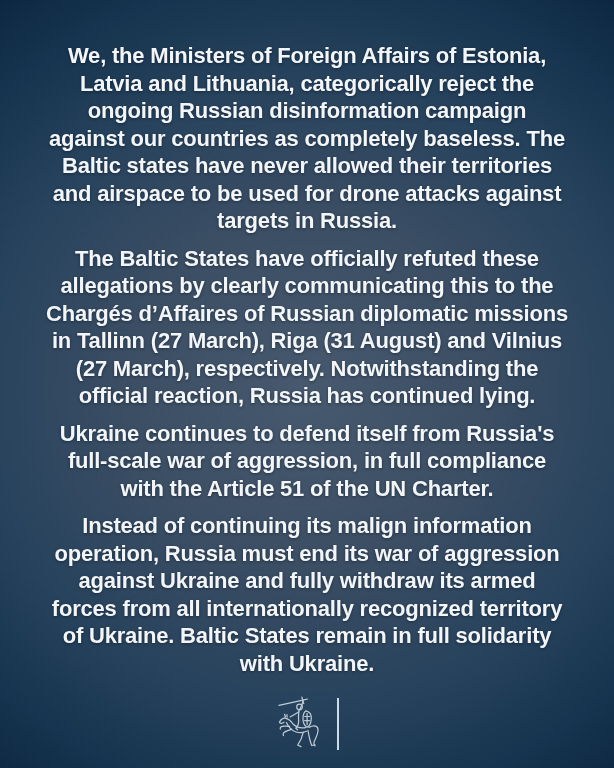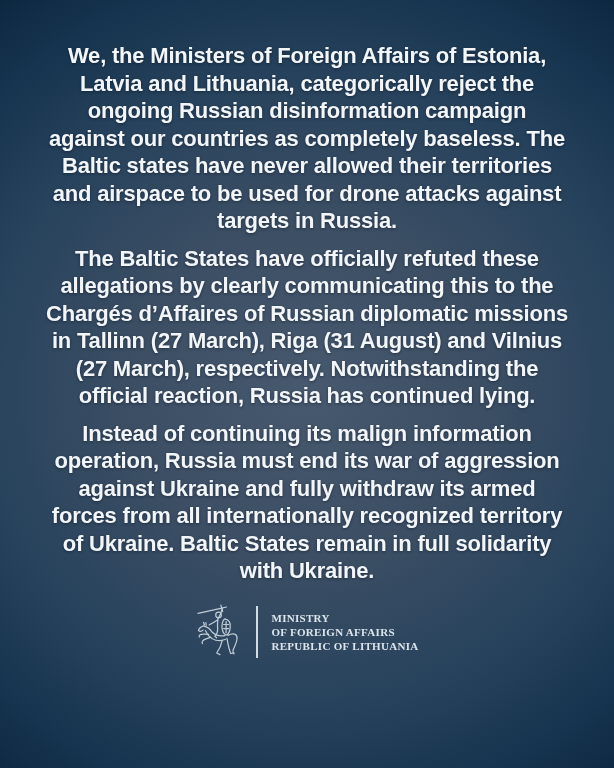--- a/index.html
+++ b/index.html
@@ -81,20 +81,23 @@
 against our countries as completely baseless. The
 Baltic states have never allowed their territories
 and airspace to be used for drone attacks against
 targets in Russia.</p>
     <p>The Baltic States have officially refuted these
 allegations by clearly communicating this to the
 Chargés d’Affaires of Russian diplomatic missions
 in Tallinn (27 March), Riga (31 August) and Vilnius
 (27 March), respectively. Notwithstanding the
 official reaction, Russia has continued lying.</p>
+    <p>Ukraine continues to defend itself from Russia's
+full-scale war of aggression, in full compliance
+with the Article 51 of the UN Charter.</p>
     <p>Instead of continuing its malign information
 operation, Russia must end its war of aggression
 against Ukraine and fully withdraw its armed
 forces from all internationally recognized territory
 of Ukraine. Baltic States remain in full solidarity
 with Ukraine.</p>
   </div>
 
   <div class="footer">
     <svg class="vytis" viewBox="0 0 50 62" xmlns="http://www.w3.org/2000/svg">
@@ -130,18 +133,15 @@
         <path d="M14 33.5 C10.5 33.8 7.5 32.5 5 33.8 C4 34.4 3.6 35.5 3.9 36.5"></path>
         <path d="M16 36.5 C12.5 38.5 9.5 38 7.5 40.5 C6.8 41.5 6.8 42.6 7.3 43.4"></path>
 
         <path d="M28.5 39.8 C27.5 45 25.5 49.5 22.5 53.5 L26 55.2"></path>
         <path d="M33.5 37.8 C34.5 43.5 35.5 49 37.5 54 L41 53.4"></path>
 
         <path d="M34.5 34.6 C40.5 31.6 44.6 33 44.3 38 C44.1 43 41.6 46 40.1 50 C39.6 51.6 40 53.2 41 54.4"></path>
       </g>
     </svg>
     <div class="divider"></div>
-    <div class="org">MINISTRY
-OF FOREIGN AFFAIRS
-REPUBLIC OF LITHUANIA</div>
   </div>
 
 </div>
 
 </body></html>

